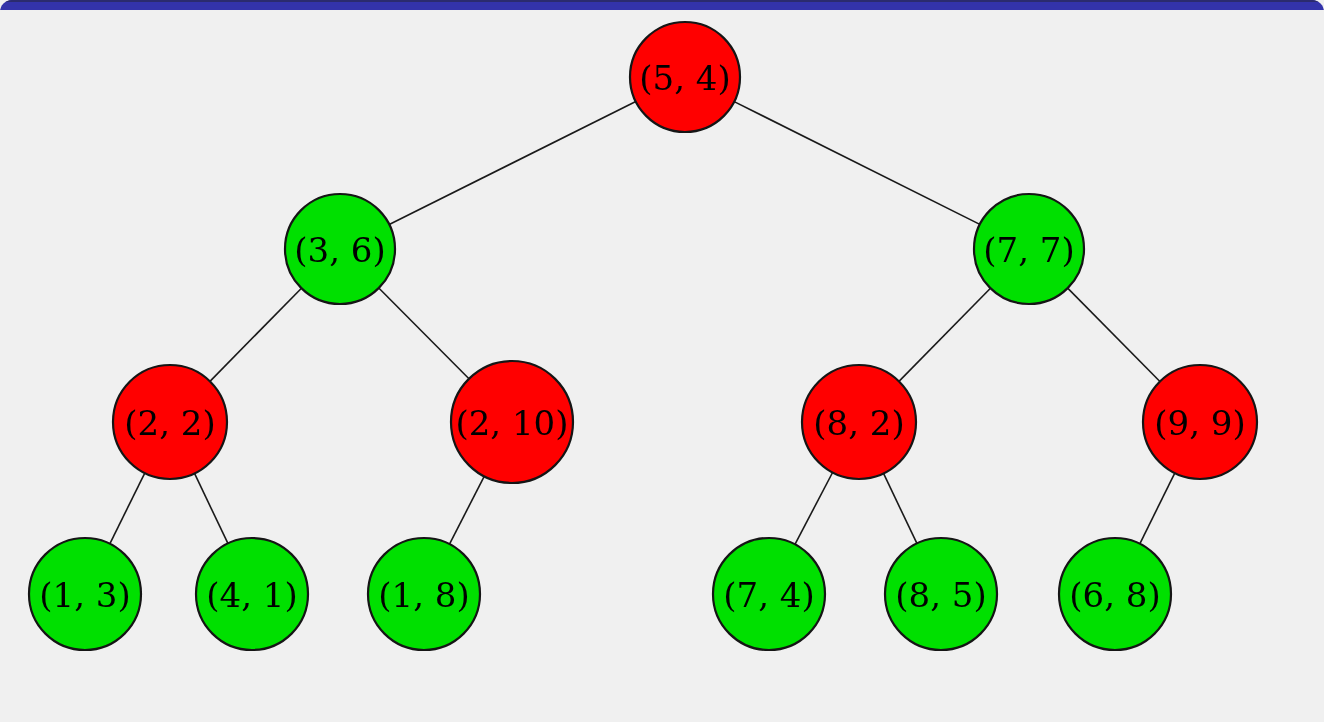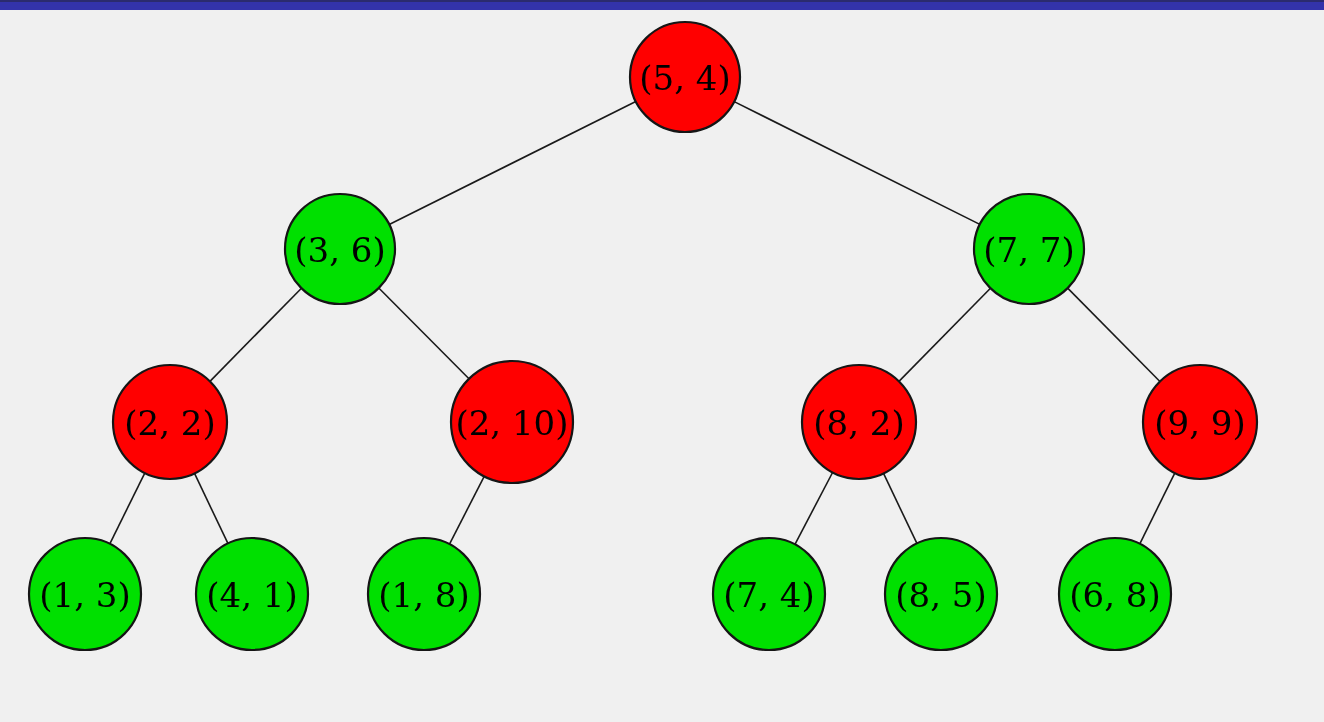--- a/index.html
+++ b/index.html
@@ -7,20 +7,21 @@
     padding: 0;
     background: #f0f0f0;
   }
   #app {
     position: relative;
     width: 1324px;
     height: 722px;
     background: #f0f0f0;
     overflow: hidden;
     font-family: "DejaVu Serif", "Liberation Serif", serif;
+    border-radius: 12px;
   }
   #top-bar {
     position: absolute;
     left: 0;
     top: 0;
     width: 1324px;
     height: 10px;
     background: #3333aa;
     border-top: 2px solid #2b2b6e;
     box-sizing: border-box;

